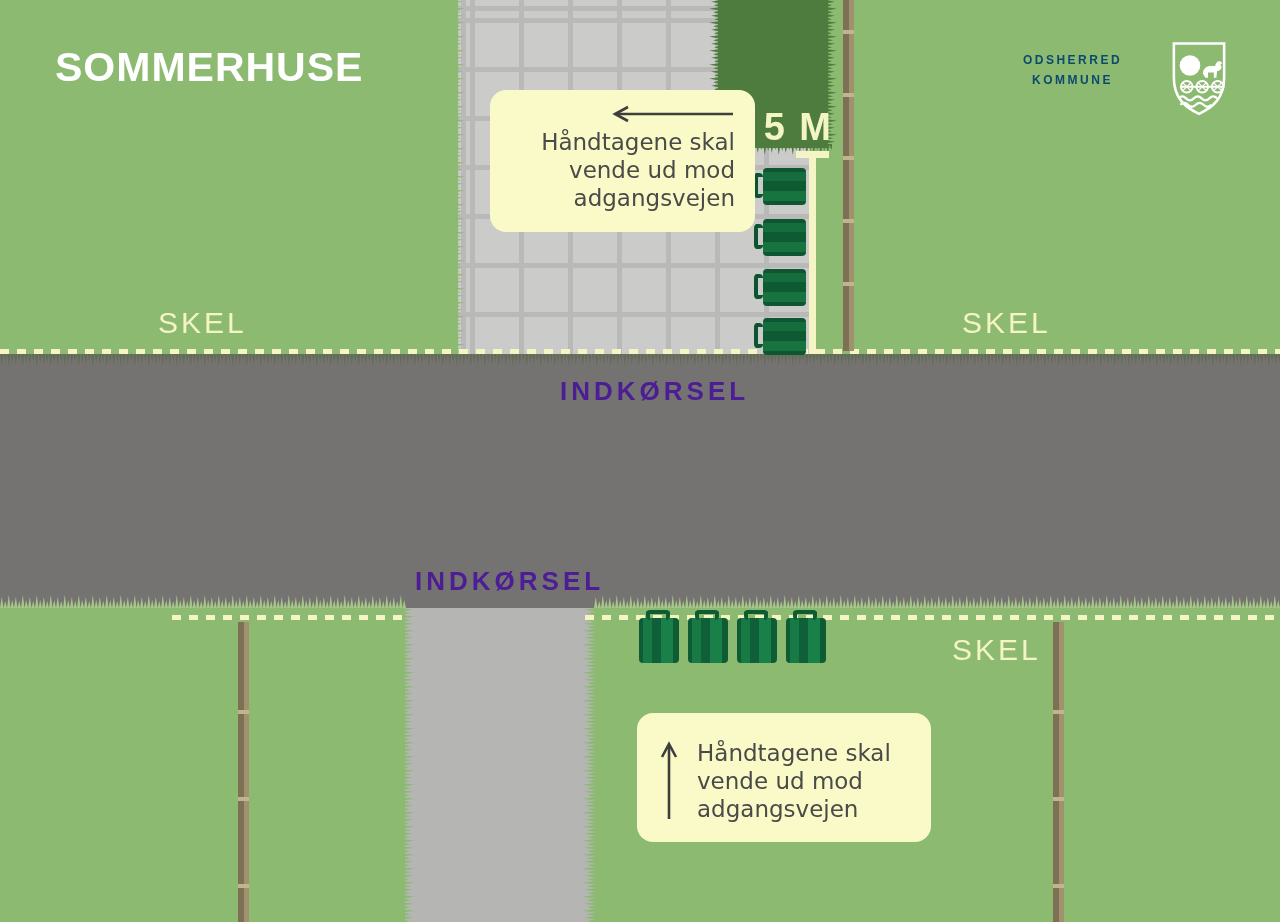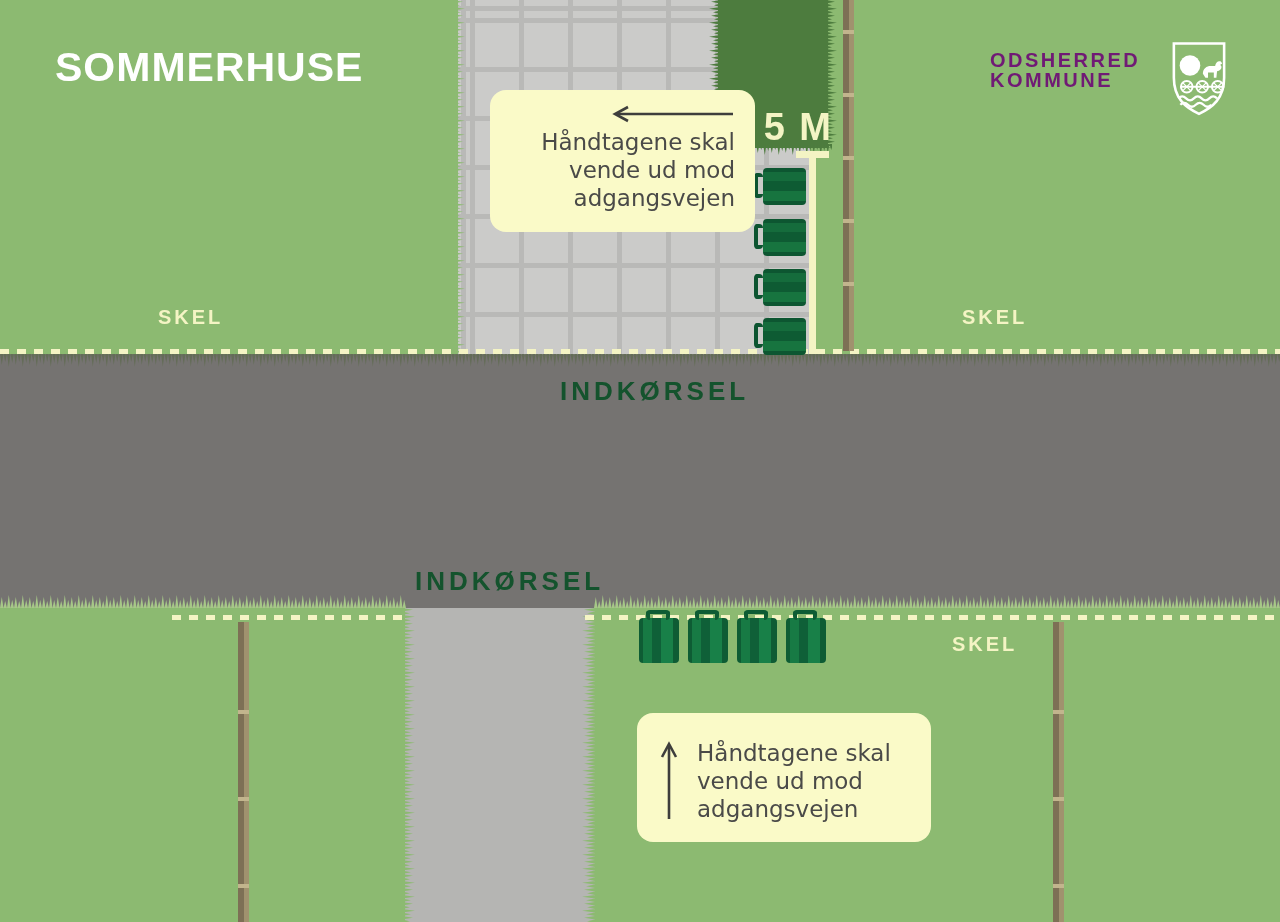--- a/index.html
+++ b/index.html
@@ -43,28 +43,28 @@
 
   
   .meas-cap{left:796px;top:151px;width:33px;height:7px;background:#F4F4C4;z-index:5;}
   .meas-line{left:809px;top:151px;width:7px;height:203px;background:#F4F4C4;z-index:5;}
   .meas-label{left:755px;top:106px;width:78px;text-align:right;z-index:6;
     font-weight:bold;font-size:38px;letter-spacing:2px;color:#F4F4C4;}
 
   
   .title{left:55px;top:44px;color:#FFFFFF;font-weight:bold;font-size:41px;
     letter-spacing:1px;z-index:6;}
-  .skel{position:absolute;color:#F4F4C4;font-weight:bold;font-size:20px;
+  .skel{position:absolute;color:#F4F4C4;font-weight:normal;font-size:30px;
     letter-spacing:3px;z-index:6;}
-  .road-label{position:absolute;color:#14532d;font-weight:bold;font-size:26px;
+  .road-label{position:absolute;color:#4c1d95;font-weight:bold;font-size:26px;
     letter-spacing:4px;z-index:6;}
 
   
-  .logo-text{left:990px;top:50px;width:165px;text-align:left;color:#701a75;
-    font-weight:bold;font-size:20px;letter-spacing:2.5px;line-height:20px;z-index:6;}
+  .logo-text{left:990px;top:50px;width:165px;text-align:center;color:#0c4a6e;
+    font-weight:bold;font-size:12px;letter-spacing:2.5px;line-height:20px;z-index:6;}
   .logo-shield{left:1170px;top:40px;z-index:6;}
 
   
   .callout{position:absolute;background:#FAFAC8;border-radius:16px;z-index:7;
     font-family:"DejaVu Sans",sans-serif;color:#4A4A48;padding-left:18px;}
   .callout-top{left:490px;top:90px;width:247px;height:142px;}
   .callout-top .callout-text{position:absolute;right:20px;top:38px;width:208px;
     text-align:right;font-size:23px;line-height:28px;}
   .callout-top .arrow{position:absolute;right:20px;top:14px;}
   .callout-bottom{left:637px;top:713px;width:276px;height:129px;}

